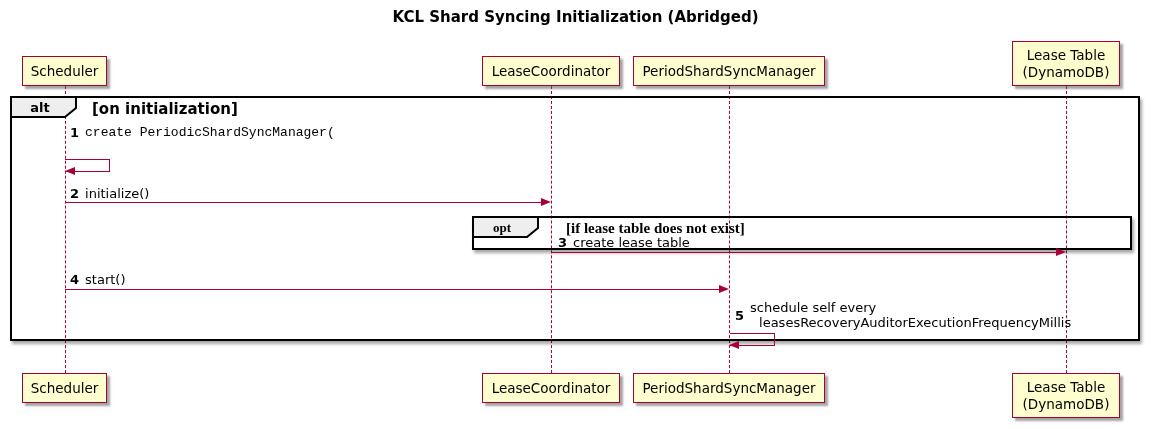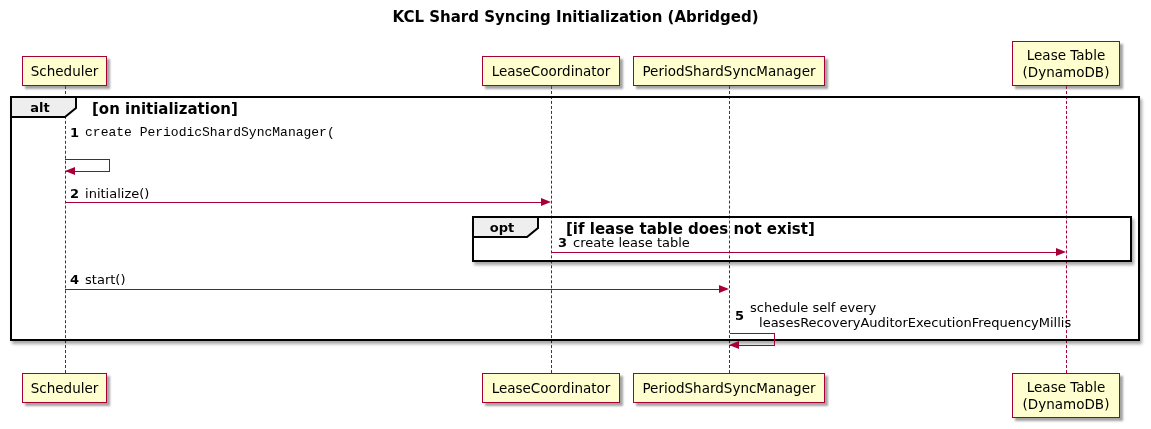--- a/index.html
+++ b/index.html
@@ -116,21 +116,21 @@
   <div class="self-loop" style="left:65px;top:159px;width:45px;height:13px;"></div>
   <div class="ah-left" style="left:65px;top:167px;"></div>
 
   <div class="msg" style="left:70px;top:186px;">
     <span class="num">2</span>
     <span>initialize()</span>
   </div>
   <div class="msg-line" style="left:65px;top:202px;width:477px;"></div>
   <div class="ah-right" style="left:541px;top:198px;"></div>
 
-  <div class="frame" style="left:472px;top:216px;width:660px;height:46px;">
+  <div class="frame" style="left:472px;top:216px;width:660px;height:34px;font-family:Liberation Serif, serif;">
     <svg class="pent" width="70" height="23" viewBox="0 0 70 23">
       <polygon points="1,1 66,1 66,12 55,21 1,21" fill="#EEEEEE" stroke="#000000" stroke-width="2"></polygon>
     </svg>
     <span class="pent-label">opt</span>
     <span class="guard" style="left:92px;">[if lease table does not exist]</span>
   </div>
 
   <div class="msg" style="left:558px;top:235px;">
     <span class="num">3</span>
     <span>create lease table</span>

